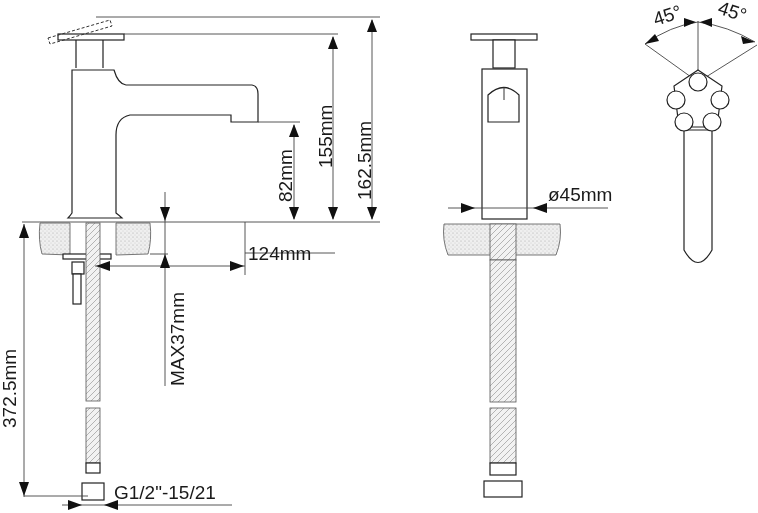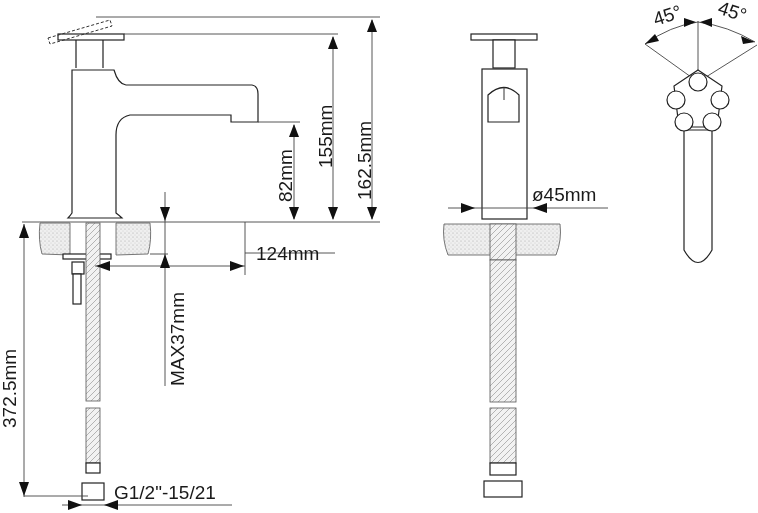--- a/index.html
+++ b/index.html
@@ -117,19 +117,19 @@
     <circle cx="676" cy="100" r="9" class="body"></circle>
     <circle cx="720" cy="100" r="9" class="body"></circle>
     <circle cx="684" cy="122" r="9" class="body"></circle>
     <circle cx="712" cy="122" r="9" class="body"></circle>
   </g>
 </svg>
 
 <div class="lbl rot" style="left:355px;top:200px;">162.5mm</div>
 <div class="lbl rot" style="left:316px;top:168px;">155mm</div>
 <div class="lbl rot" style="left:276px;top:202px;">82mm</div>
-<div class="lbl" style="left:256px;top:244px;">124mm</div>
+<div class="lbl" style="left:248px;top:244px;">124mm</div>
 <div class="lbl rot" style="left:168px;top:386px;">MAX37mm</div>
 <div class="lbl rot" style="left:0px;top:428px;">372.5mm</div>
 <div class="lbl" style="left:114px;top:483px;">G1/2"-15/21</div>
-<div class="lbl" style="left:532px;top:185px;text-align:center;">ø45mm</div>
+<div class="lbl" style="left:548px;top:185px;text-align:center;">ø45mm</div>
 <div class="lbl" style="left:653px;top:6px;transform:rotate(-18deg);">45°</div>
 <div class="lbl" style="left:718px;top:2px;transform:rotate(18deg);">45°</div>
 
 </body></html>

